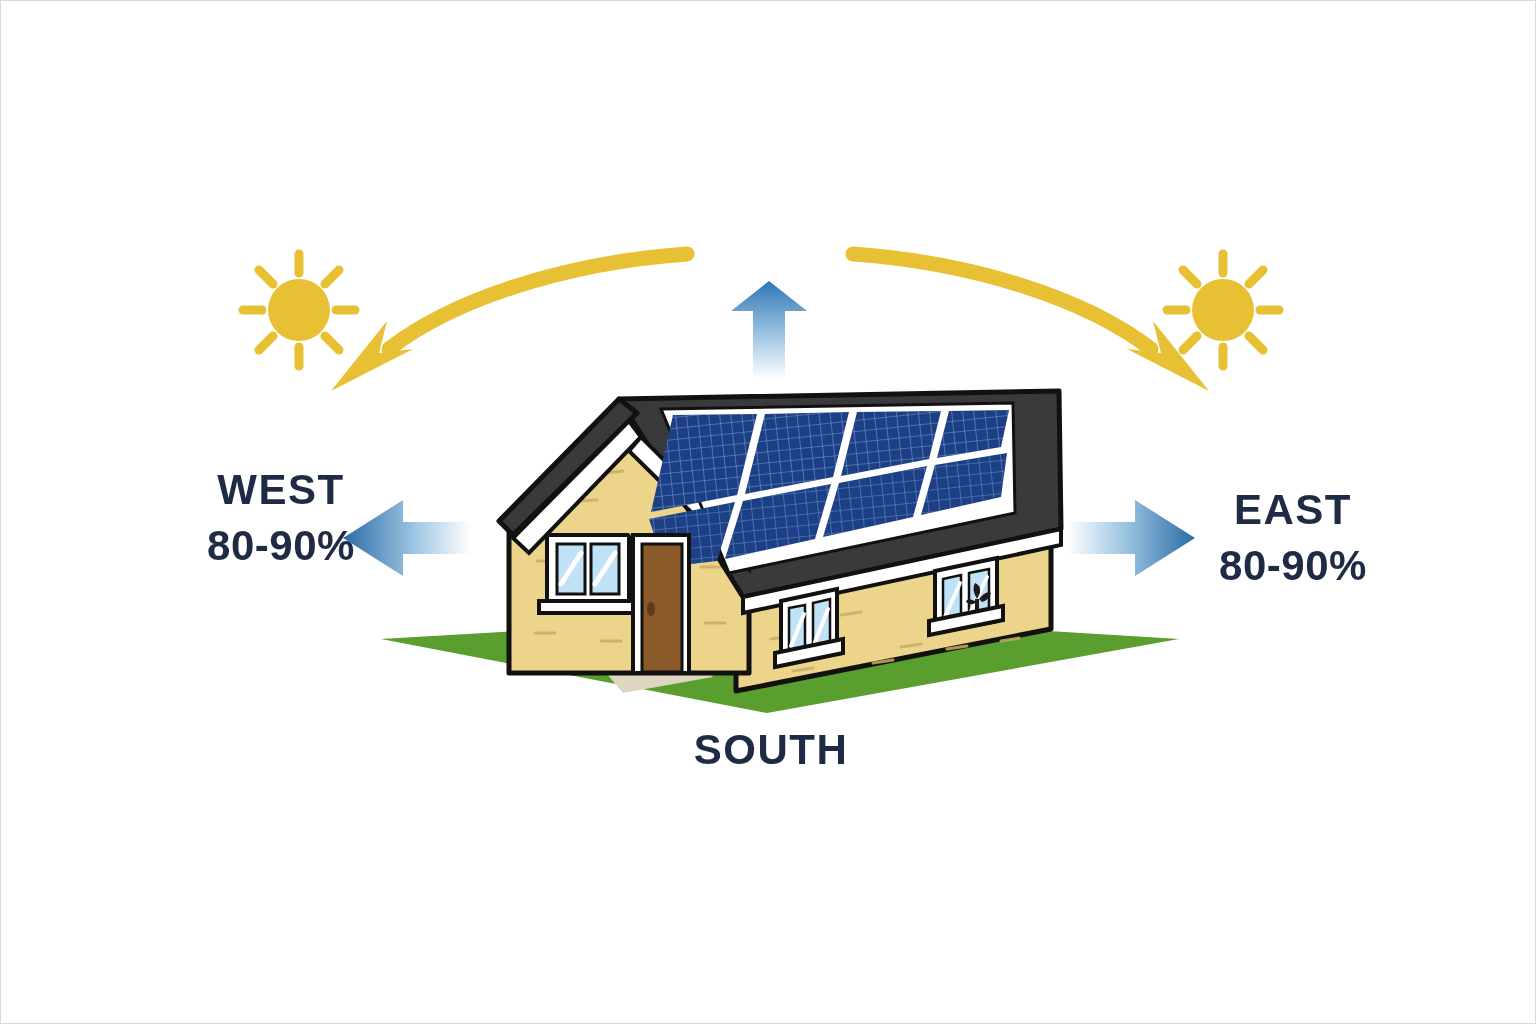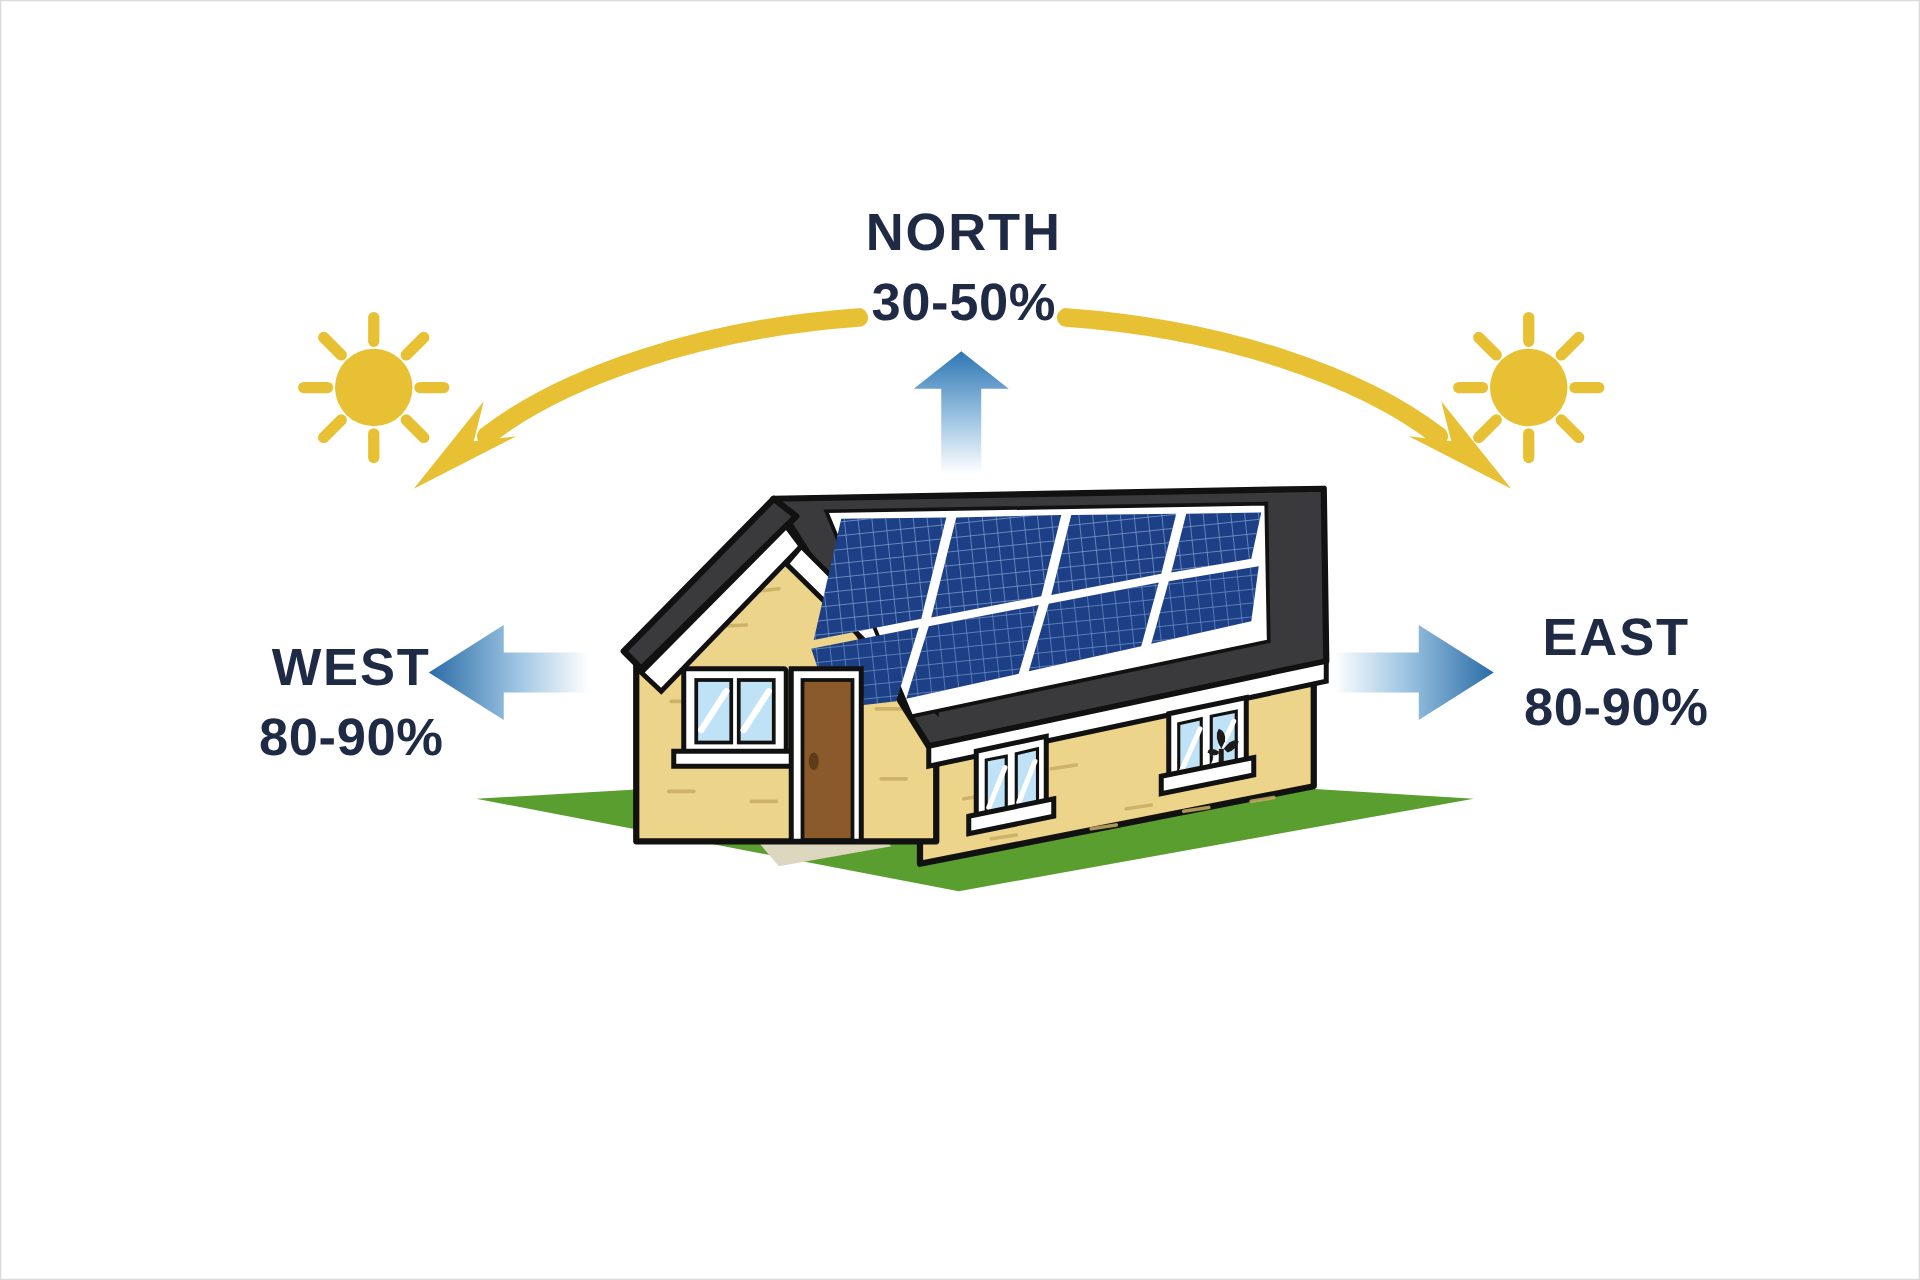--- a/index.html
+++ b/index.html
@@ -44,21 +44,21 @@
   }
   .label .val {
     display: block;
     font-size: 42px;
     font-weight: bold;
     letter-spacing: 0.5px;
     margin-top: 6px;
   }
   #label-north { left: 620px; top: 160px; width: 300px; }
   #label-south { left: 620px; top: 724px; width: 300px; }
-  #label-west  { left: 130px; top: 508px; width: 300px; }
+  #label-west  { left: 130px; top: 464px; width: 300px; }
   #label-east  { left: 1142px; top: 484px; width: 300px; }
 </style>
 </head>
 <body>
 
 <div id="canvas">
 
   <svg class="scene-svg" viewBox="0 0 1536 1024">
     <defs>
       <linearGradient id="gradUp" x1="0" y1="1" x2="0" y2="0">
@@ -239,31 +239,28 @@
           <path d="M 976 598 q -6 -10 -2 -16 q 6 2 5 10 z"></path>
           <path d="M 978 598 q 7 -9 12 -6 q -2 7 -9 9 z"></path>
           <path d="M 974 600 q -8 -4 -9 1 q 5 4 9 1 z"></path>
           <rect x="974" y="598" width="4" height="12"></rect>
         </g>
         <path d="M 928 620 L 1002 605 L 1002 619 L 928 634 Z" fill="#ffffff" stroke="#111111" stroke-width="4"></path>
       </g>
     </g>
   </svg>
 
-  <div class="label" id="label-north">
-    <span class="dir">NORTH</span>
-    <span class="val">30-50%</span>
-  </div>
 
   <div class="label" id="label-west">
     <span class="dir">WEST</span>
     <span class="val">80-90%</span>
   </div>
 
   <div class="label" id="label-east">
     <span class="dir">EAST</span>
     <span class="val">80-90%</span>
   </div>
 
   <div class="label" id="label-south">
+    <span class="dir">SOUTH</span>
   </div>
 
 </div>
 
 </body></html>

